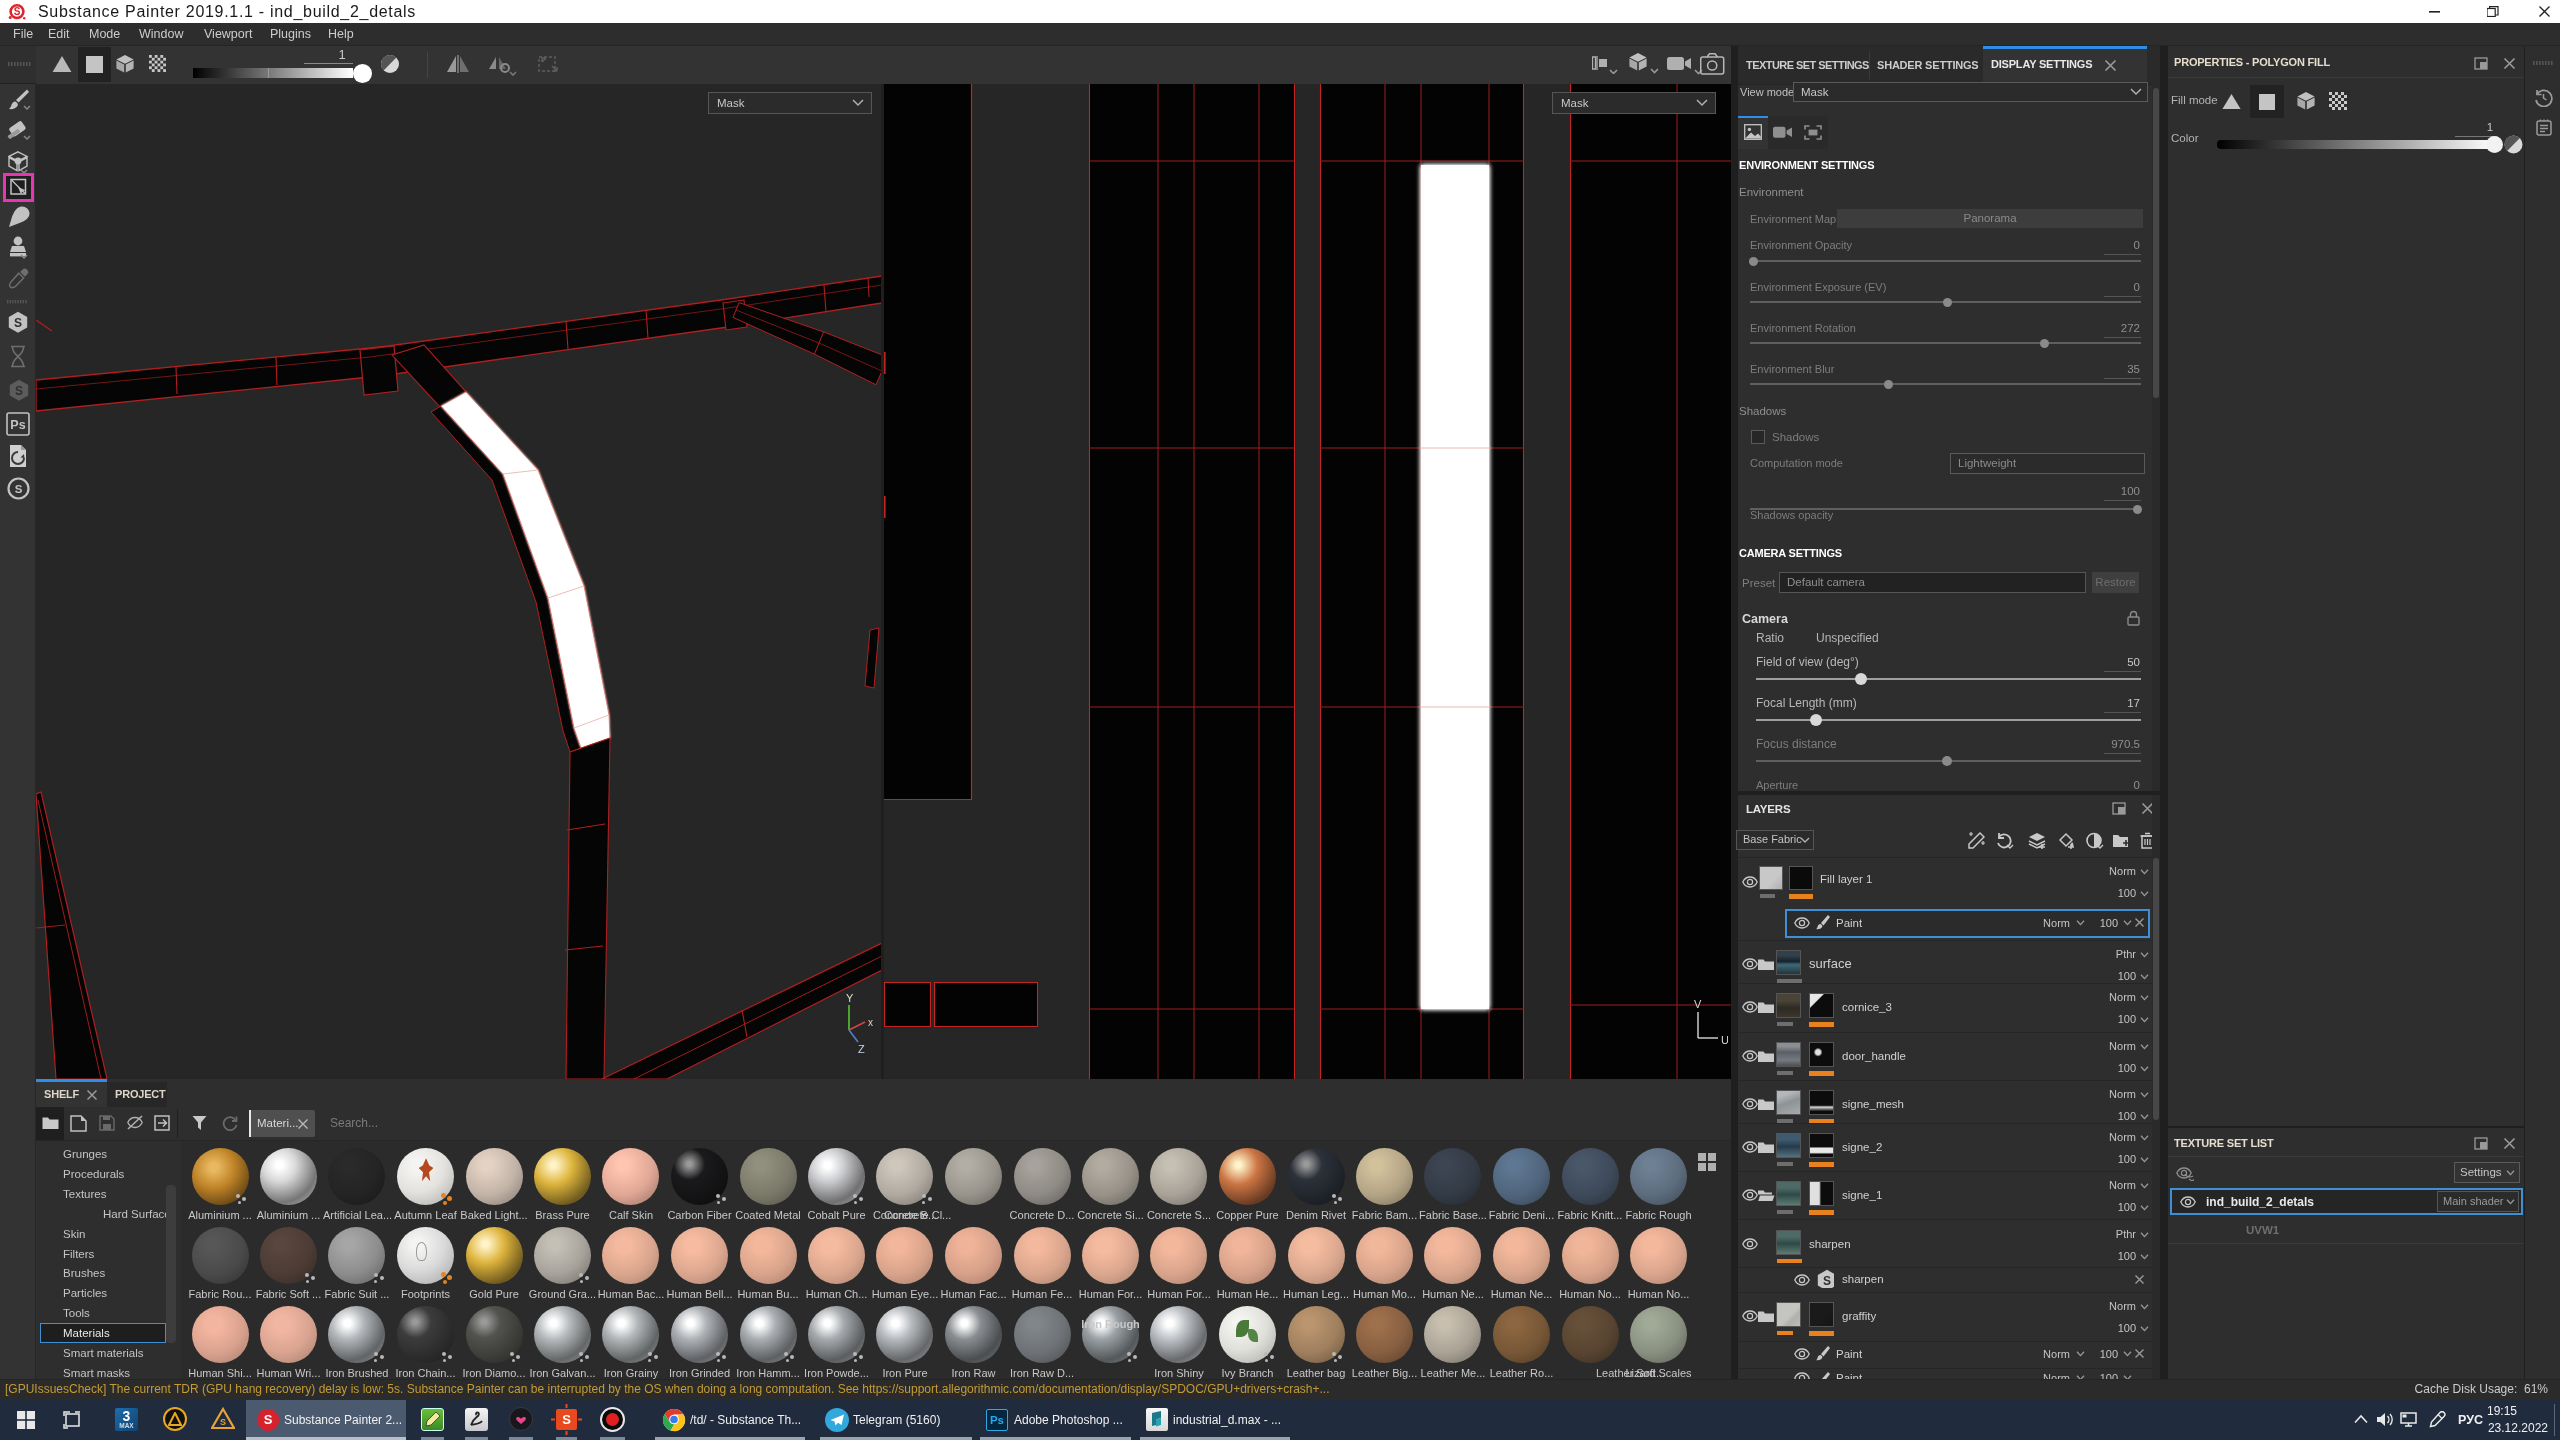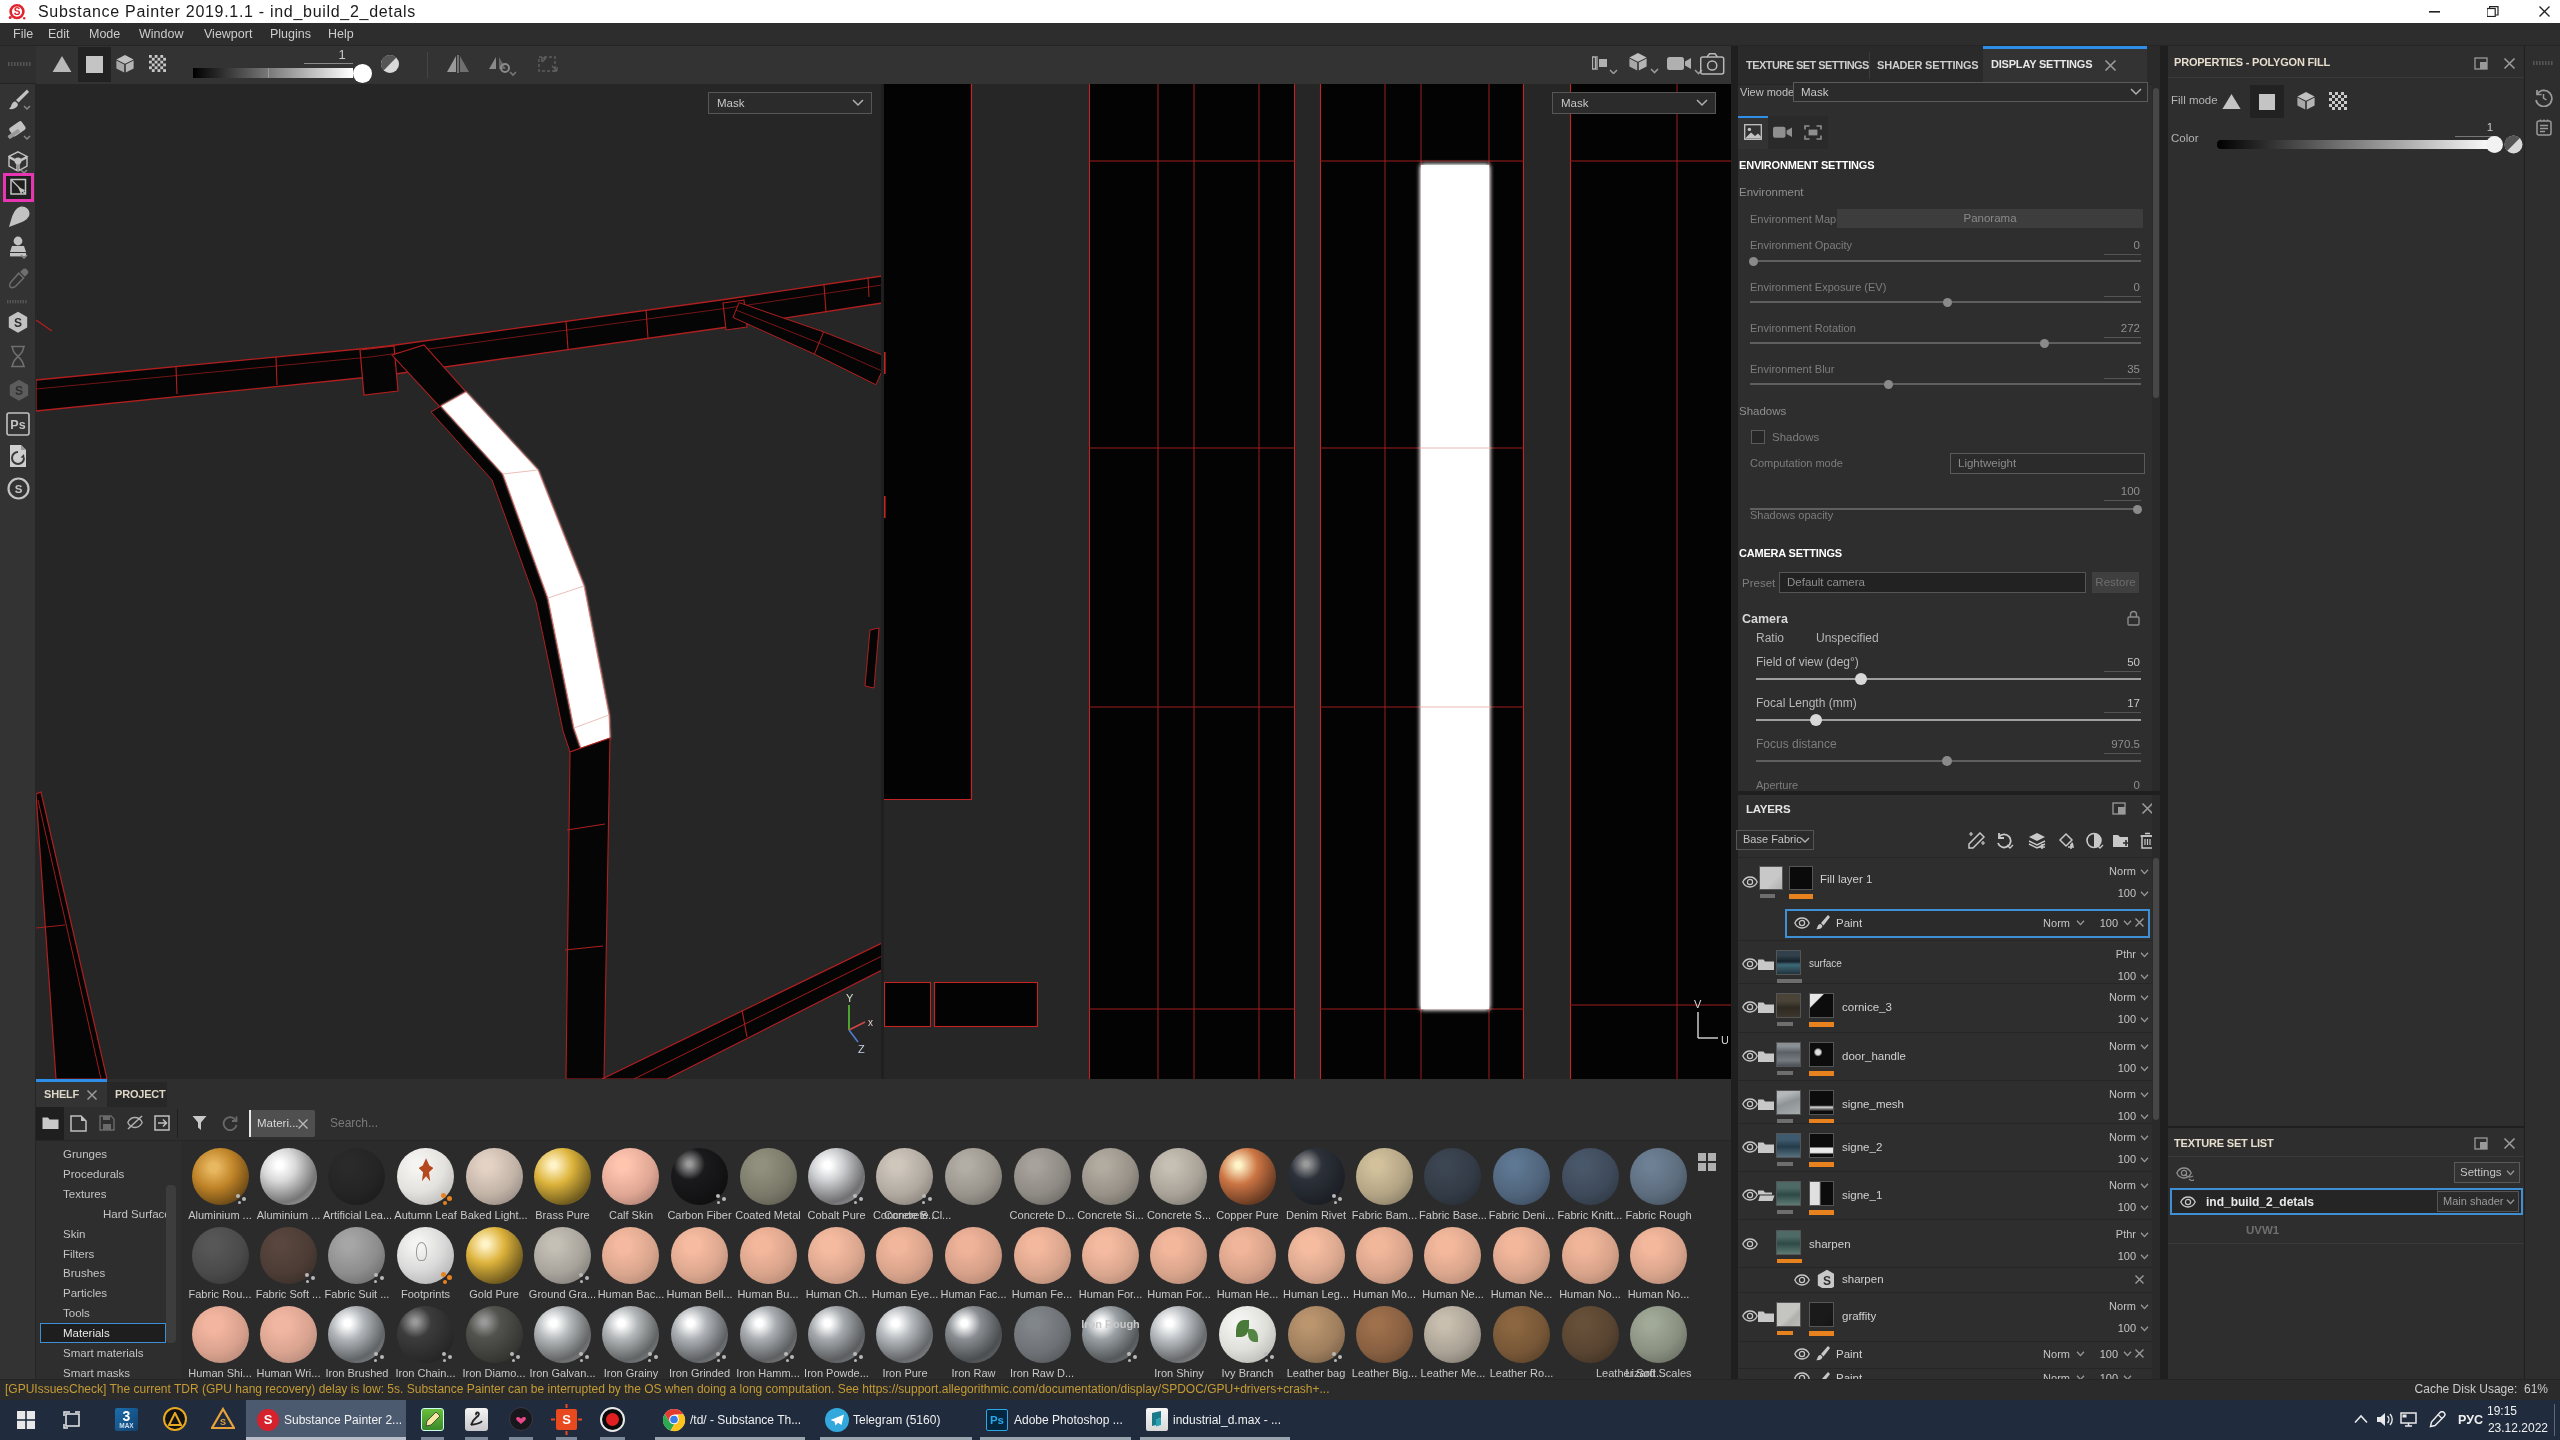--- a/index.html
+++ b/index.html
@@ -496,21 +496,21 @@
 <div class="a" style="left:1738px;top:940px;width:414px;height:1px;background:#262626;"></div>
 <svg class="a" style="left:1742px;top:958px;" width="16" height="12" viewBox="0 0 16 12">
     <path d="M8 1 C4 1 1.5 4.5 0.8 6 C1.5 7.5 4 11 8 11 C12 11 14.5 7.5 15.2 6 C14.5 4.5 12 1 8 1 Z" fill="none" stroke="#c8c8c8" stroke-width="1.3"></path>
     <circle cx="8" cy="6" r="2.6" fill="none" stroke="#c8c8c8" stroke-width="1.2"></circle>
   </svg>
 <svg class="a" style="left:1757px;top:957px;" width="18" height="14" viewBox="0 0 18 14">
     <path d="M1 2.5 h5.5 l1.5 2 H17 V13 H1 Z" fill="#c8c8c8"></path>
   </svg>
 <div class="a" style="left:1776px;top:950px;width:25px;height:25px;background:linear-gradient(180deg,#31404a 20%,#17222b 45%,#3d6a78 60%,#22333d);border:1px solid #555;"></div>
 <div class="a" style="left:1777px;top:979px;width:25px;height:4px;background:#6e6e6e;"></div>
-<div class="a" style="left:1809px;top:957px;width:150px;height:14px;font-size:10px;color:#d0d0d0;line-height:14px;text-align:left;font-weight:normal;white-space:nowrap;">surface</div>
+<div class="a" style="left:1809px;top:957px;width:150px;height:14px;font-size:13px;color:#d0d0d0;line-height:14px;text-align:left;font-weight:normal;white-space:nowrap;">surface</div>
 <div class="a" style="left:2064px;top:948px;width:72px;height:13px;font-size:11px;color:#c4c4c4;line-height:13px;text-align:right;font-weight:normal;white-space:nowrap;">Pthr</div>
 <svg class="a" style="left:2140px;top:952px;" width="9" height="6" viewBox="0 0 9 6">
     <path d="M1 0.8 l3.5 3.8 l3.5 -3.8" fill="none" stroke="#9a9a9a" stroke-width="1.3"></path>
   </svg>
 <div class="a" style="left:2064px;top:970px;width:72px;height:13px;font-size:11px;color:#c4c4c4;line-height:13px;text-align:right;font-weight:normal;white-space:nowrap;">100</div>
 <svg class="a" style="left:2140px;top:974px;" width="9" height="6" viewBox="0 0 9 6">
     <path d="M1 0.8 l3.5 3.8 l3.5 -3.8" fill="none" stroke="#9a9a9a" stroke-width="1.3"></path>
   </svg>
 <div class="a" style="left:1738px;top:983px;width:414px;height:1px;background:#262626;"></div>
 <svg class="a" style="left:1742px;top:1001px;" width="16" height="12" viewBox="0 0 16 12">

